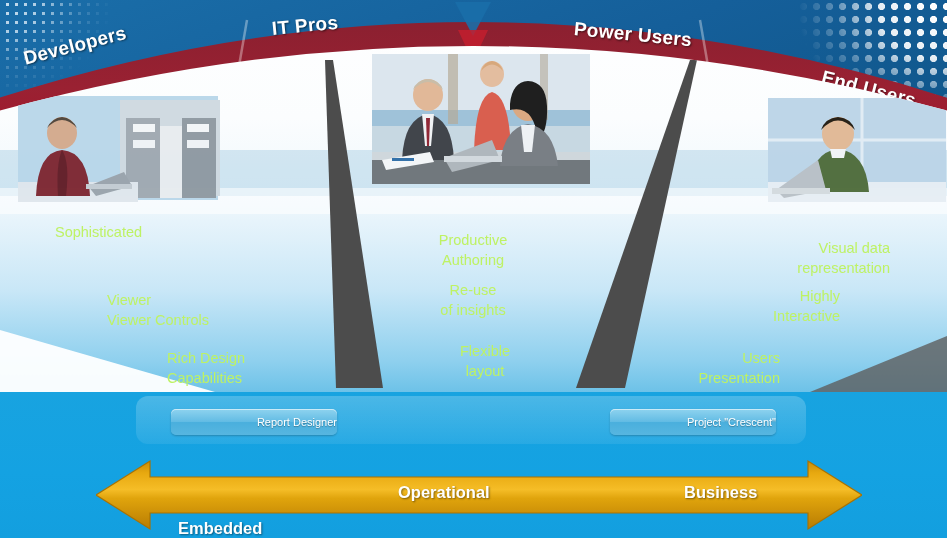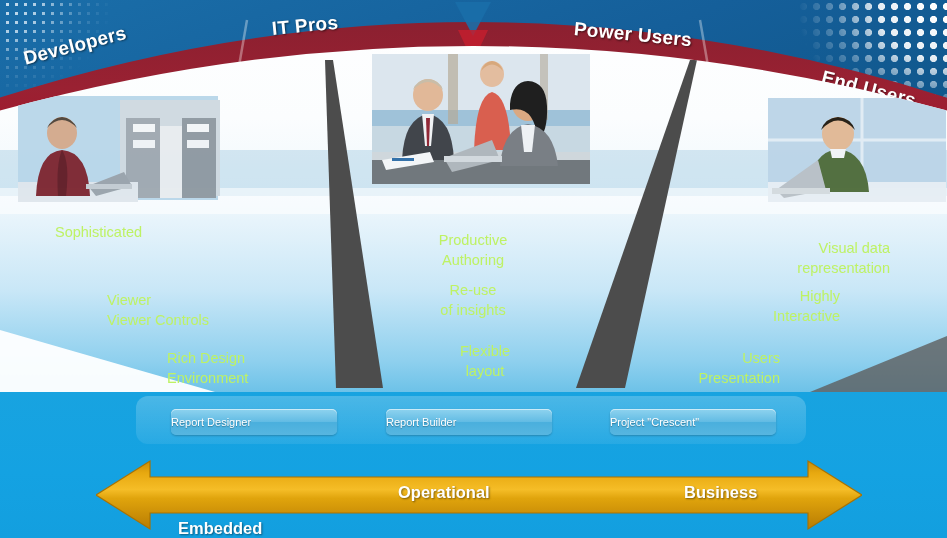--- a/index.html
+++ b/index.html
@@ -74,21 +74,21 @@
     background:linear-gradient(180deg, rgba(255,255,255,.22), rgba(255,255,255,.08));
   }
   .prod-btn{
     position:absolute; top:409px; height:26px;
     border-radius:5px;
     background:linear-gradient(180deg,#8fd3ef 0%, #63bce4 48%, #4aafdd 52%, #57b6e0 100%);
     box-shadow:0 1px 2px rgba(0,0,0,.22), inset 0 1px 0 rgba(255,255,255,.55);
     color:#ffffff;
     font-size:11px;
     line-height:26px;
-    text-align:left;
+    text-align:right;
     text-shadow:0 1px 1px rgba(0,0,0,.30);
   }
 
   
   .arrow-wrap{ position:absolute; left:96px; top:459px; width:766px; height:72px; }
   .arrow-label{
     position:absolute; top:483px;
     color:#ffffff; font-weight:bold; font-size:16.5px;
     text-shadow:1px 1px 2px rgba(0,0,0,.45);
     white-space:nowrap;
@@ -240,21 +240,21 @@
 
   <div class="col-text" style="left:55px; top:222px;">
     <div>Sophisticated</div>
   </div>
   <div class="col-text" style="left:107px; top:290px;">
     <div>Viewer</div>
     <div>Viewer Controls</div>
   </div>
   <div class="col-text" style="left:167px; top:348px;">
     <div>Rich Design</div>
-    <div>Environment</div>
+    <div>Capabilities</div>
   </div>
 
   <div class="col-text" style="left:473px; top:230px; transform:translateX(-50%); text-align:center;">
     <div>Productive</div>
     <div>Authoring</div>
   </div>
   <div class="col-text" style="left:473px; top:280px; transform:translateX(-50%); text-align:center;">
     <div>Re-use</div>
     <div>of insights</div>
   </div>
@@ -273,21 +273,20 @@
   </div>
   <div class="col-text" style="left:780px; top:348px; transform:translateX(-100%); text-align:right;">
     <div>Users</div>
     <div>Presentation</div>
   </div>
 
   <div class="bottom-panel"></div>
   <div class="prod-card"></div>
 
   <div class="prod-btn" style="left:171px; width:166px;">Report Designer</div>
-  <div class="prod-btn" style="left:386px; width:166px;">Report Builder</div>
   <div class="prod-btn" style="left:610px; width:166px;">Project "Crescent"</div>
 
   <svg class="arrow-wrap" viewBox="0 0 766 72">
     <defs>
       <linearGradient id="goldgrad" x1="0" y1="0" x2="0" y2="1">
         <stop offset="0" stop-color="#c98c05"></stop>
         <stop offset="0.18" stop-color="#e8a910"></stop>
         <stop offset="0.42" stop-color="#f5bd27"></stop>
         <stop offset="0.55" stop-color="#e0a40c"></stop>
         <stop offset="1" stop-color="#b87c03"></stop>

